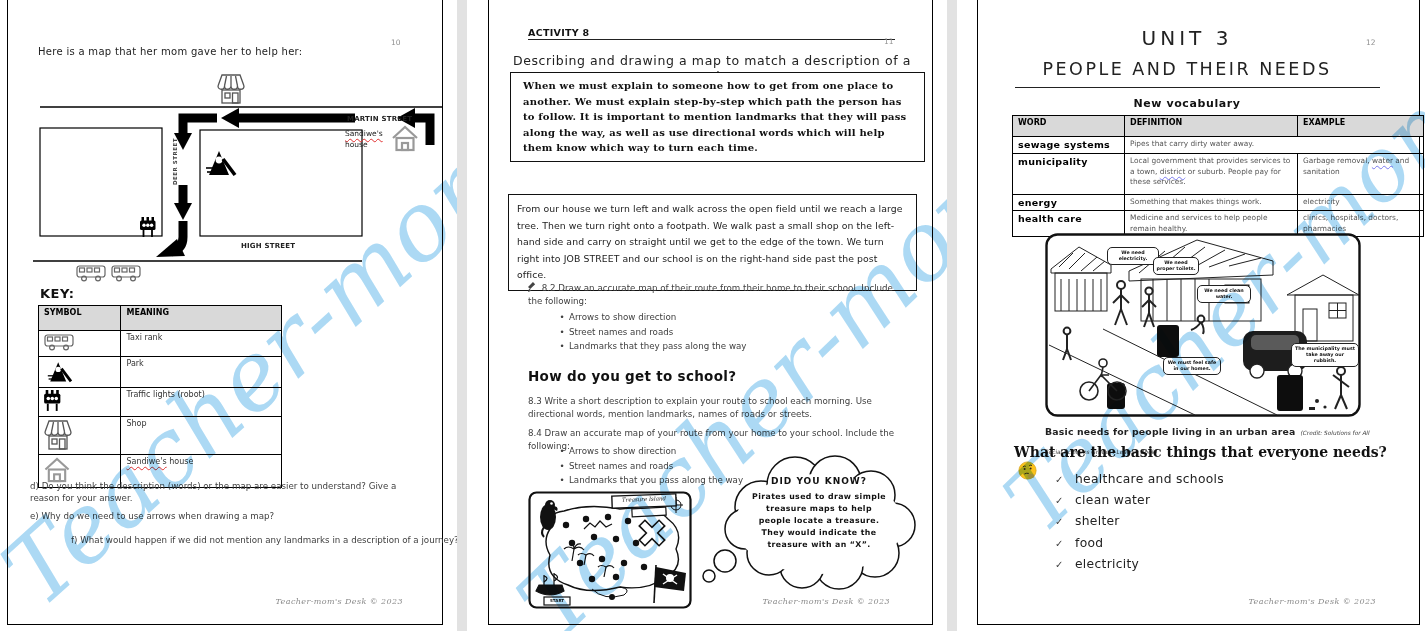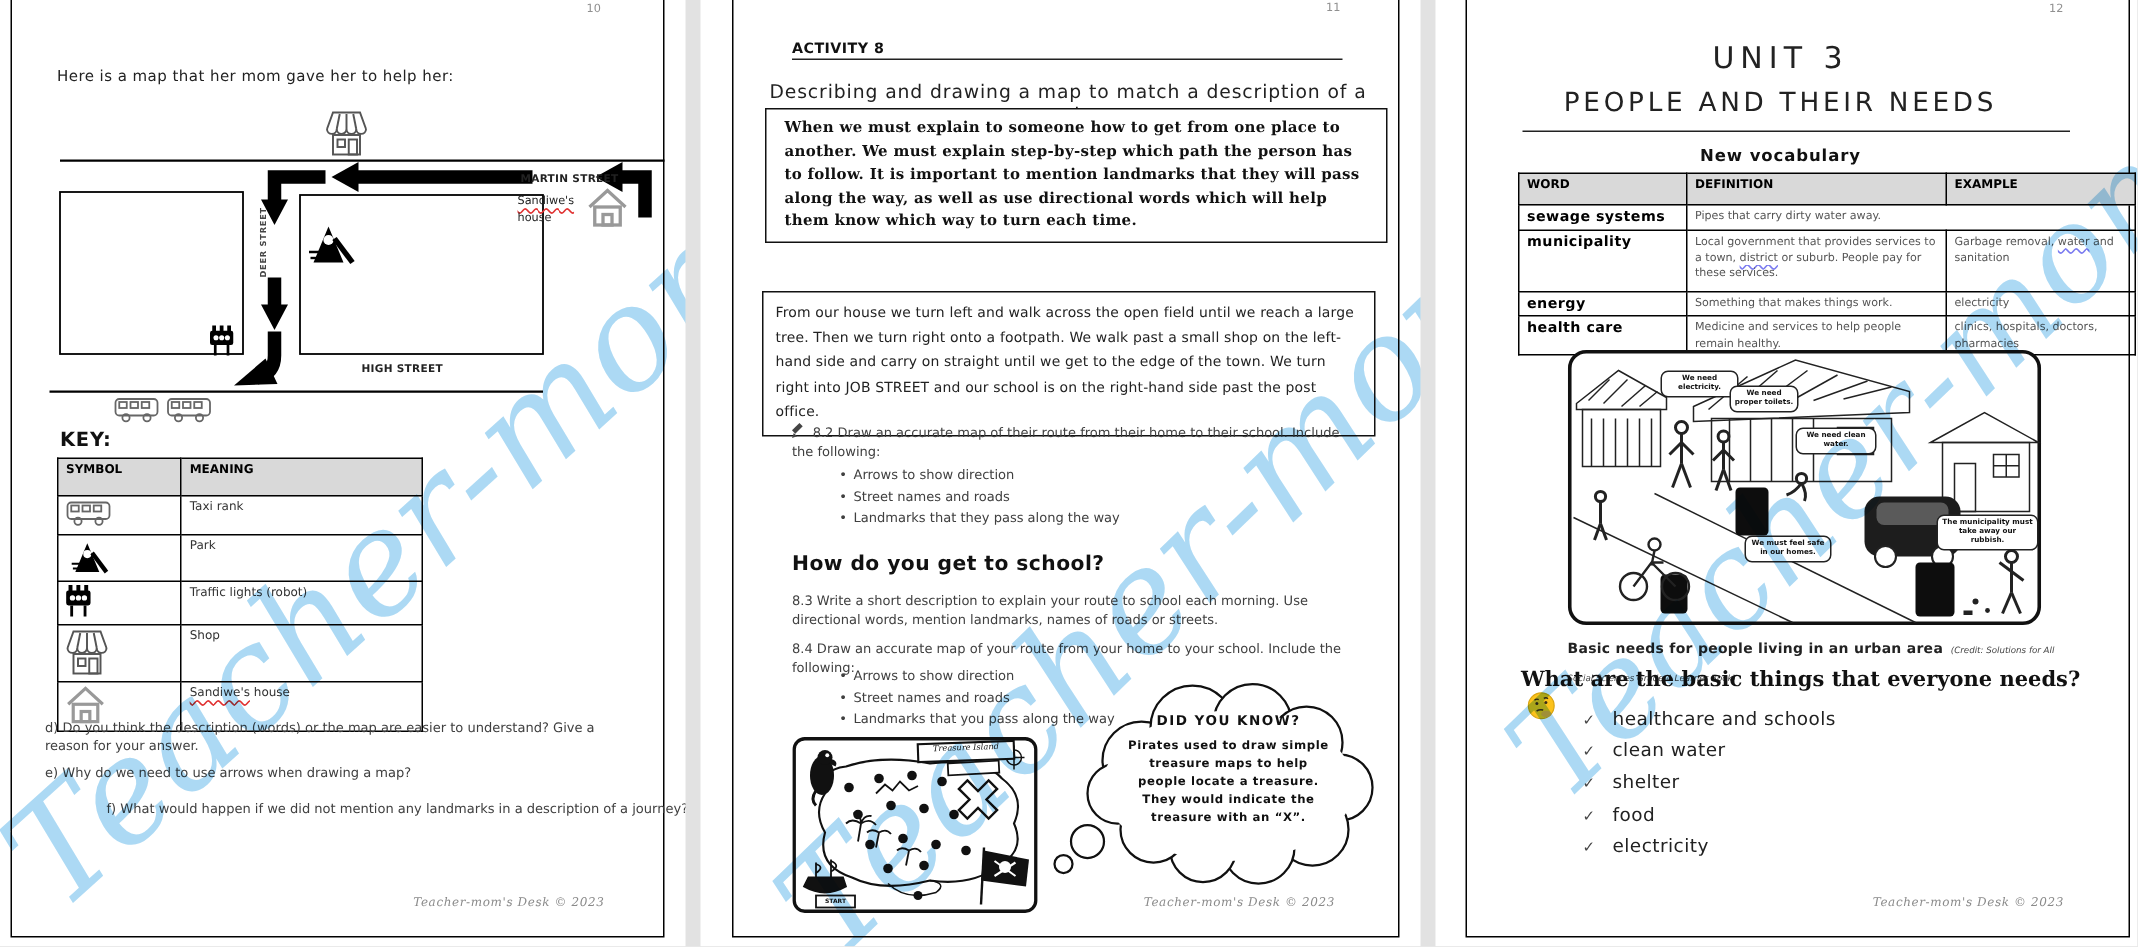--- a/index.html
+++ b/index.html
@@ -4,21 +4,21 @@
 <style>
   html,body{margin:0;padding:0;}
   body{font-family:"DejaVu Sans",sans-serif;background:#e2e2e2;}
   .stage{width:1425px;height:631px;display:flex;gap:10px;background:#e2e2e2;overflow:hidden;}
   .page{position:relative;background:#fff;height:631px;overflow:hidden;flex:none;}
   .page1{width:457px;}
   .page2{width:480px;}
   .page3{width:455px;padding-left:16px;}
   .frame{position:absolute;border:1.6px solid #000;top:-8px;bottom:6px;z-index:0;}
   .abs{position:absolute;z-index:1;}
-  .pageno{position:absolute;z-index:2;font-size:7.5px;color:#909090;}
+  .pageno{position:absolute;z-index:2;font-size:7.5px;color:#909090;margin-top:37px;}
   .watermark{position:absolute;z-index:5;font-family:"DejaVu Serif",serif;font-style:italic;white-space:nowrap;color:#9ed3f2;opacity:.85;mix-blend-mode:multiply;pointer-events:none;font-size:95px;transform-origin:left top;}
   .footer{position:absolute;z-index:2;font-family:"DejaVu Serif",serif;font-style:italic;font-size:8px;color:#8a8a8a;letter-spacing:.4px;}
   .comic{letter-spacing:.4px;}
   .sq-red{text-decoration:underline wavy #e03030;text-decoration-thickness:1px;text-underline-offset:2px;}
   .sq-blue{text-decoration:underline wavy #7a7af0;text-decoration-thickness:1px;text-underline-offset:2px;}
   
   .intro1{font-size:10px;color:#222;letter-spacing:.3px;}
   .keyhead{font-size:13px;font-weight:bold;color:#111;letter-spacing:.5px;}
   table.keytbl{border-collapse:collapse;}
   table.keytbl td,table.keytbl th{border:1.4px solid #000;font-size:8px;color:#333;vertical-align:top;padding:2px 5px;text-align:left;}

